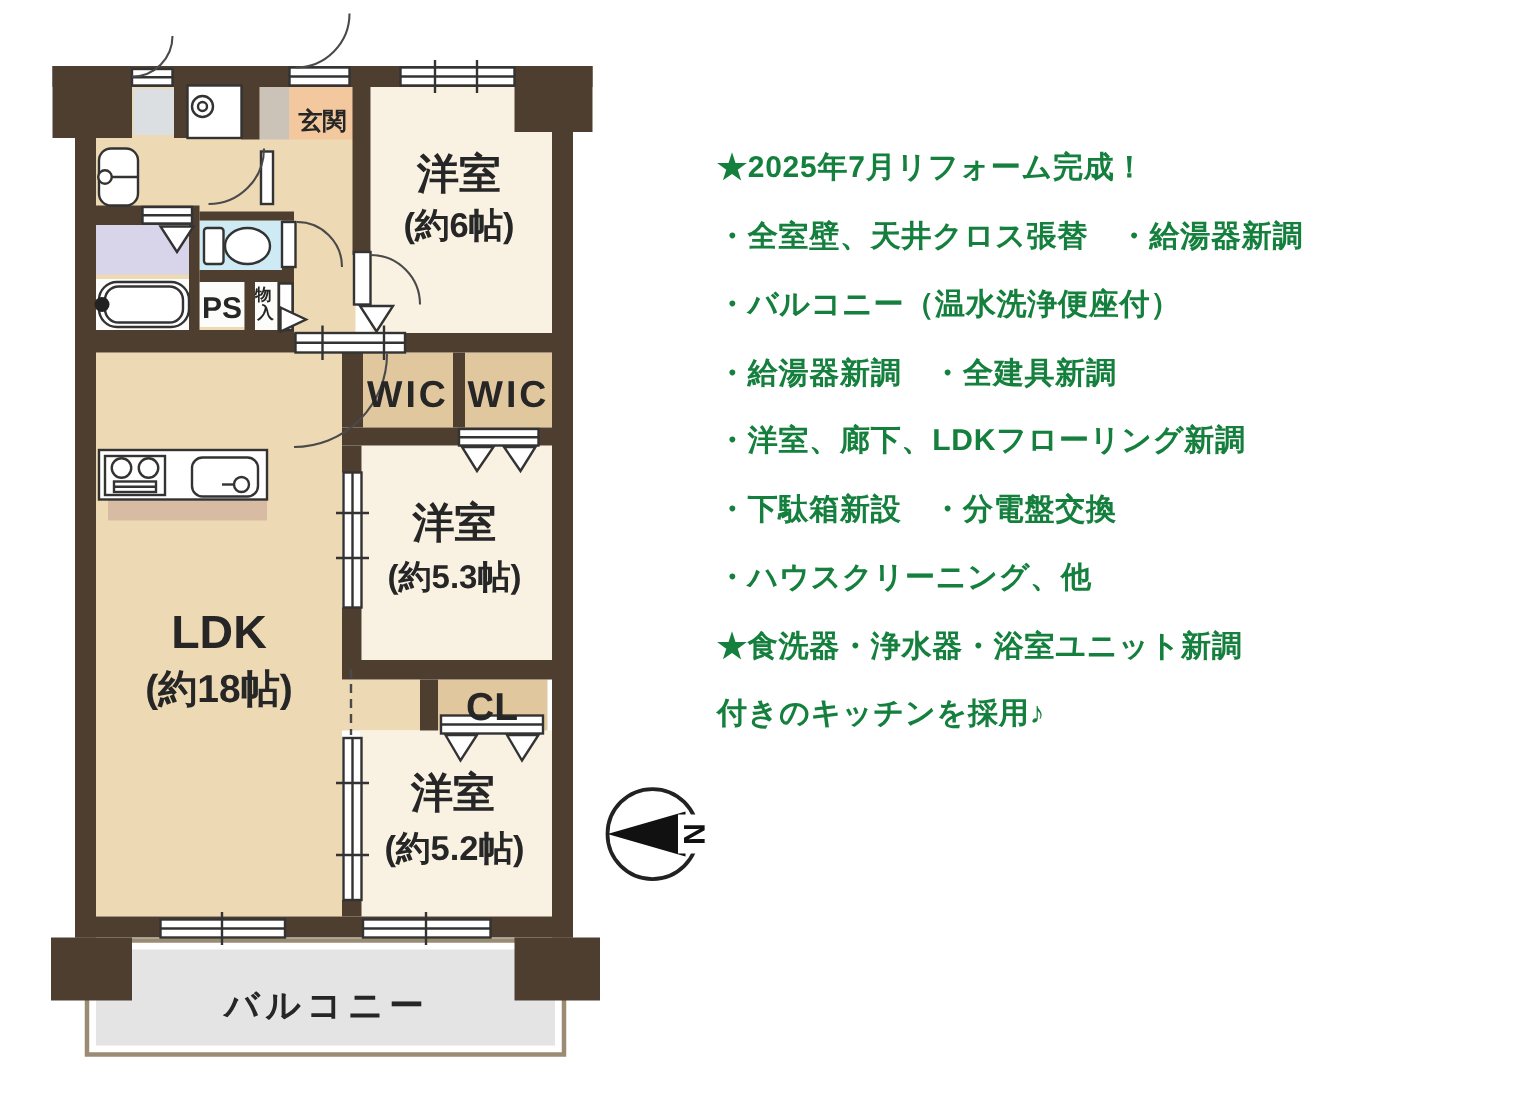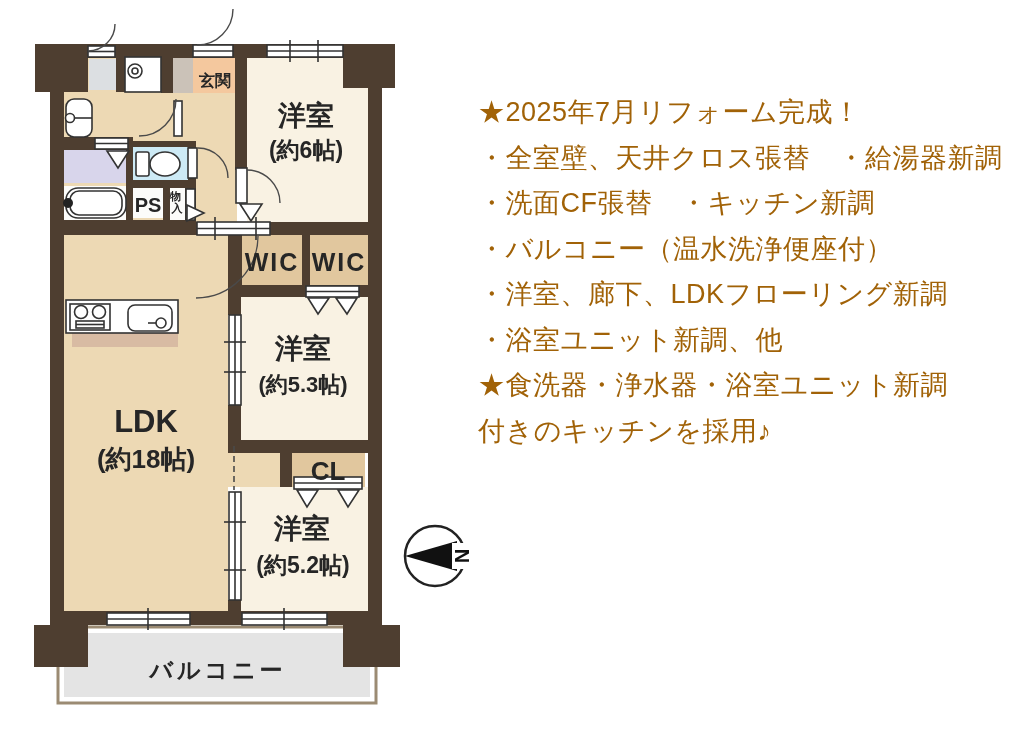--- a/index.html
+++ b/index.html
@@ -1,22 +1,22 @@
 <!DOCTYPE html>
 <html><head>
 <meta charset="utf-8">
 <style>
   html,body{margin:0;padding:0;background:#fff;}
   .stage{position:relative;width:1024px;height:740px;background:#ffffff;
          outline:1px solid #c9c9c9;overflow:hidden;
          font-family:"Liberation Sans", sans-serif;}
   .plan-svg{position:absolute;left:0;top:0;}
   .notes{position:absolute;left:478px;top:90px;width:546px;}
-  .notes p{margin:0;height:45.5px;line-height:45.5px;font-size:27px;
-           font-weight:400;color:#a16207;letter-spacing:.5px;white-space:nowrap;}
+  .notes p{margin:0;height:45.5px;line-height:45.5px;font-size:20px;
+           font-weight:700;color:#15803d;letter-spacing:.5px;white-space:nowrap;}
   .plan-label{font-weight:700;fill:#262626;}
   .sym{stroke:#333;stroke-width:1.6;}
   .sym-fill{fill:#fff;stroke:#333;stroke-width:1.6;}
   .arc{fill:none;stroke:#4a4a4a;stroke-width:1.4;}
 </style>
 </head>
 <body>
 
 <div class="stage">
 
@@ -231,20 +231,21 @@
         <tspan x="177" dy="0">物</tspan>
         <tspan x="177" dy="12">入</tspan>
       </text>
       <text class="plan-label" x="218" y="678" font-size="23" letter-spacing="4" fill="#3f3f3f">バルコニー</text>
     </g>
   </svg>
 
   <div class="notes">
     <p>★2025年7月リフォーム完成！</p>
     <p>・全室壁、天井クロス張替　・給湯器新調</p>
-    <p>・洗面CF張替　・キッチン新調</p>
     <p>・バルコニー（温水洗浄便座付）</p>
+    <p>・給湯器新調　・全建具新調</p>
     <p>・洋室、廊下、LDKフローリング新調</p>
-    <p>・浴室ユニット新調、他</p>
+    <p>・下駄箱新設　・分電盤交換</p>
+    <p>・ハウスクリーニング、他</p>
     <p>★食洗器・浄水器・浴室ユニット新調</p>
     <p>付きのキッチンを採用♪</p>
   </div>
 </div>
 
 </body></html>

